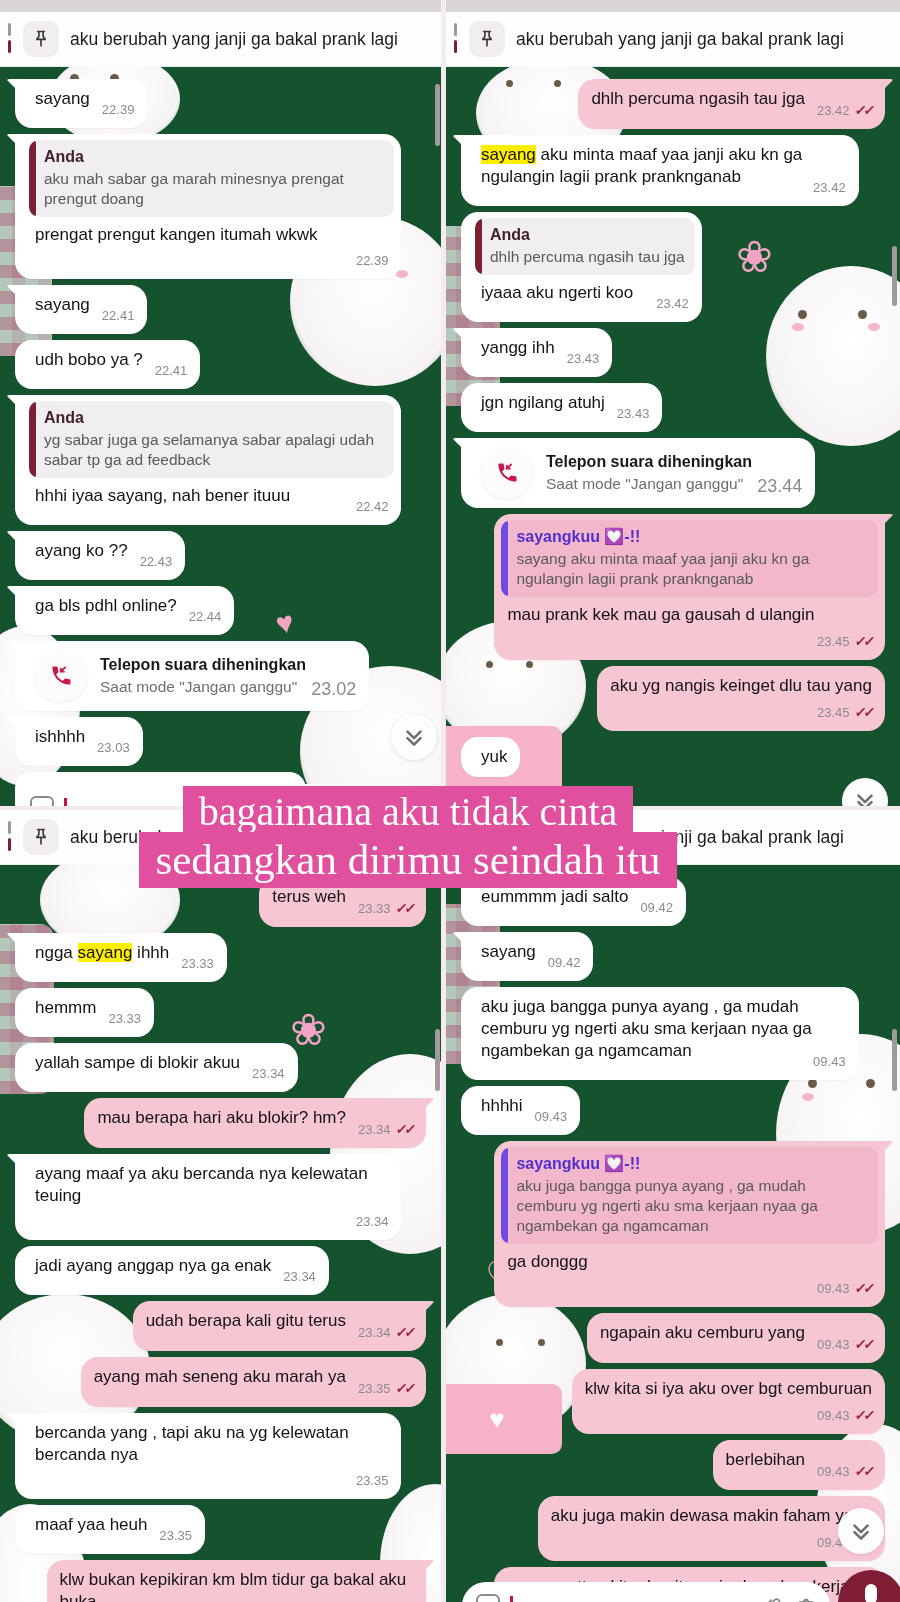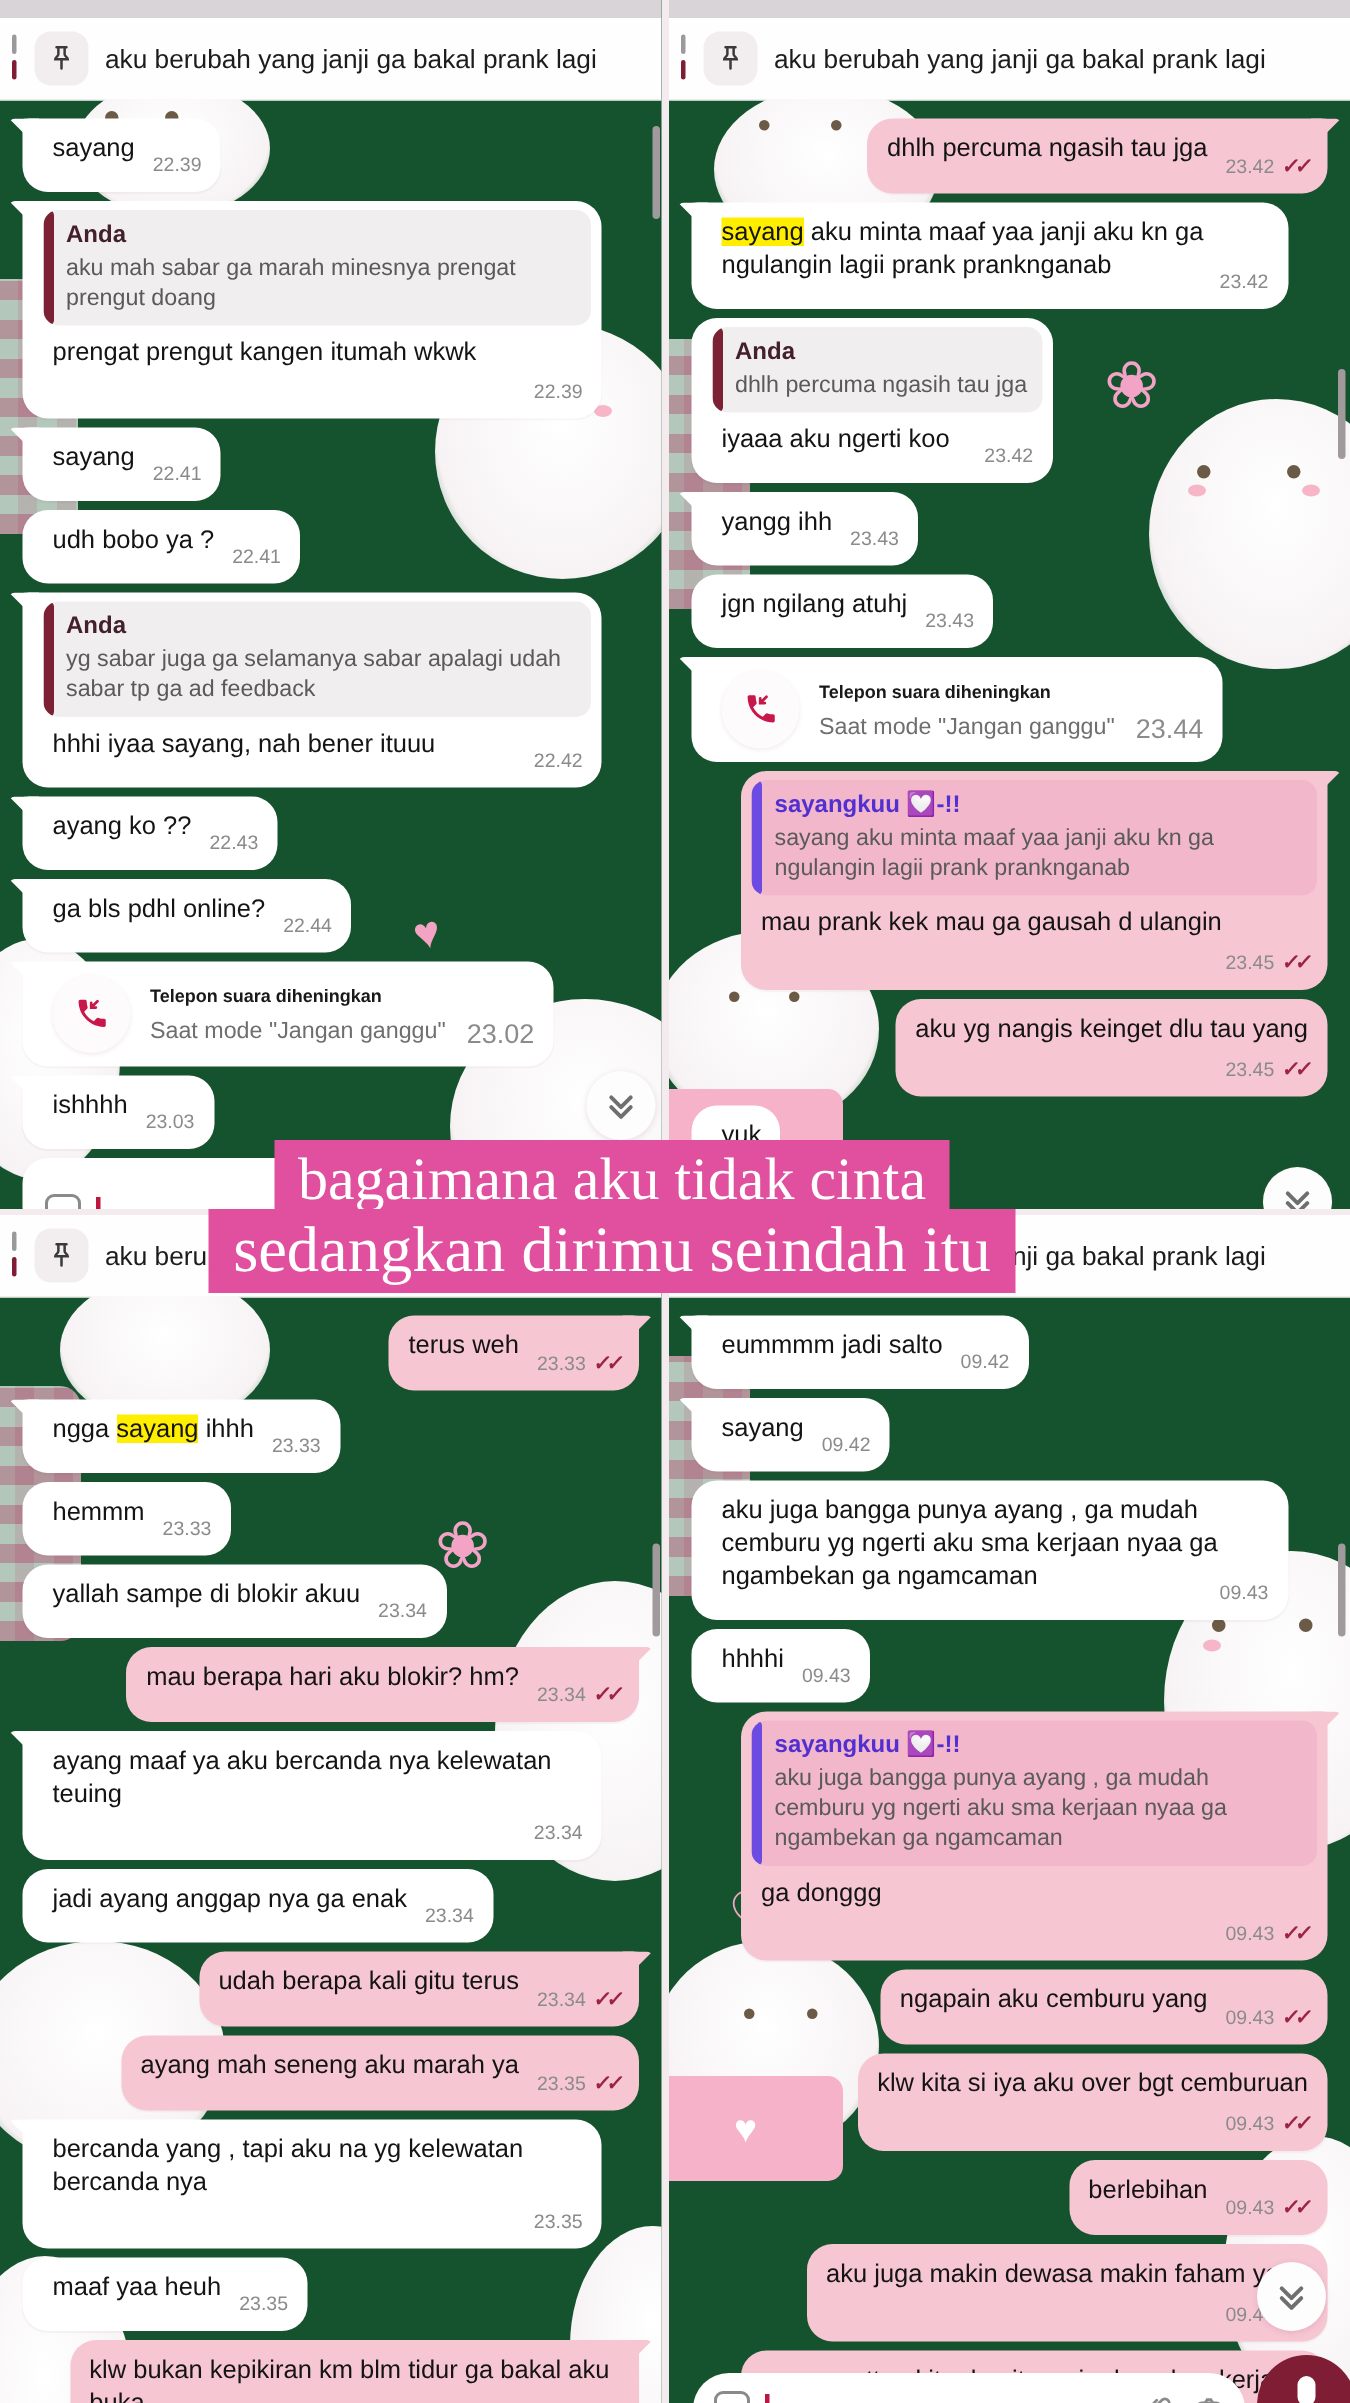--- a/index.html
+++ b/index.html
@@ -48,40 +48,40 @@
   .in .quote{background:#f1eef0;}
   .in .quote::before{background:#7c2134;}
   .in .qname{color:#43202b;}
   .out .quote{background:#f2b7ca;}
   .out .quote::before{background:#6c4be2;}
   .out .qname{color:#5230cf;}
   .qname{display:block;font-weight:700;font-size:16px;margin-bottom:2px;}
   .callbubble{display:flex;gap:13px;align-items:center;min-width:305px;}
   .callicon{width:52px;height:52px;border-radius:50%;background:#fefbfc;box-shadow:0 1px 3px rgba(150,70,100,.12);
             display:flex;align-items:center;justify-content:center;flex:0 0 auto;}
-  .calltitle{font-weight:700;font-size:12px;line-height:21px;color:#191919;}
+  .calltitle{font-weight:700;font-size:16px;line-height:21px;color:#191919;}
   .callsub{font-size:15.5px;color:#6f6f6f;line-height:21px;}
   .calltime{font-size:18px;color:#8b8b8b;margin-left:14px;position:relative;top:3px;}
   .stub{height:22px;background:#fff;border-radius:14px;width:358px;margin-left:4px;}
   .scrollbar{position:absolute;width:5px;border-radius:3px;background:#a09a9d;z-index:6;}
   .chevbtn{position:absolute;width:46px;height:46px;border-radius:50%;background:#fdfdfd;z-index:7;
            box-shadow:0 1px 4px rgba(140,80,110,.18);display:flex;align-items:center;justify-content:center;}
   .inputbar{position:absolute;height:48px;background:#ffffff;border-radius:26px;z-index:7;
             display:flex;align-items:center;padding:0 14px;gap:10px;}
   .stickericon{width:20px;height:20px;border:2.5px solid #8a8a8a;border-radius:6px;position:relative;}
   .stickericon::after{content:"";position:absolute;right:-2px;bottom:-2px;width:9px;height:9px;background:#fff;
             border-left:2.5px solid #8a8a8a;border-top:2.5px solid #8a8a8a;border-top-left-radius:5px;}
   .cursor{width:2.5px;height:20px;background:#c01540;}
   .baricons{margin-left:auto;display:flex;gap:14px;align-items:center;}
   .fab{position:absolute;width:66px;height:66px;border-radius:50%;background:#7e1d33;z-index:8;
        display:flex;align-items:center;justify-content:center;}
   .micglyph{width:12px;height:20px;background:#fff;border-radius:6px;margin-top:-18px;}
   
   .overlay{position:absolute;left:0;width:816px;text-align:center;z-index:50;
-           font-family:"Liberation Serif", serif;color:#ffffff;}
+           font-family:"Liberation Serif", serif;color:#ffffff;margin-top:26px;}
   .ovline{display:inline-block;background:#e0509e;padding:2px 16px;}
   #ov1{top:760px;}
   #ov1 .ovline{font-size:40px;line-height:48px;}
   #ov2{top:806px;}
   #ov2 .ovline{font-size:43px;line-height:52px;}
   
   .deco{position:absolute;z-index:1;pointer-events:none;}
   .bunny{background:radial-gradient(ellipse at 50% 40%, #ffffff 0%, #f7f3f4 70%, rgba(247,240,243,0) 100%);
          border-radius:50%;}
   .eye{position:absolute;width:9px;height:9px;border-radius:50%;background:#6b5a45;}

